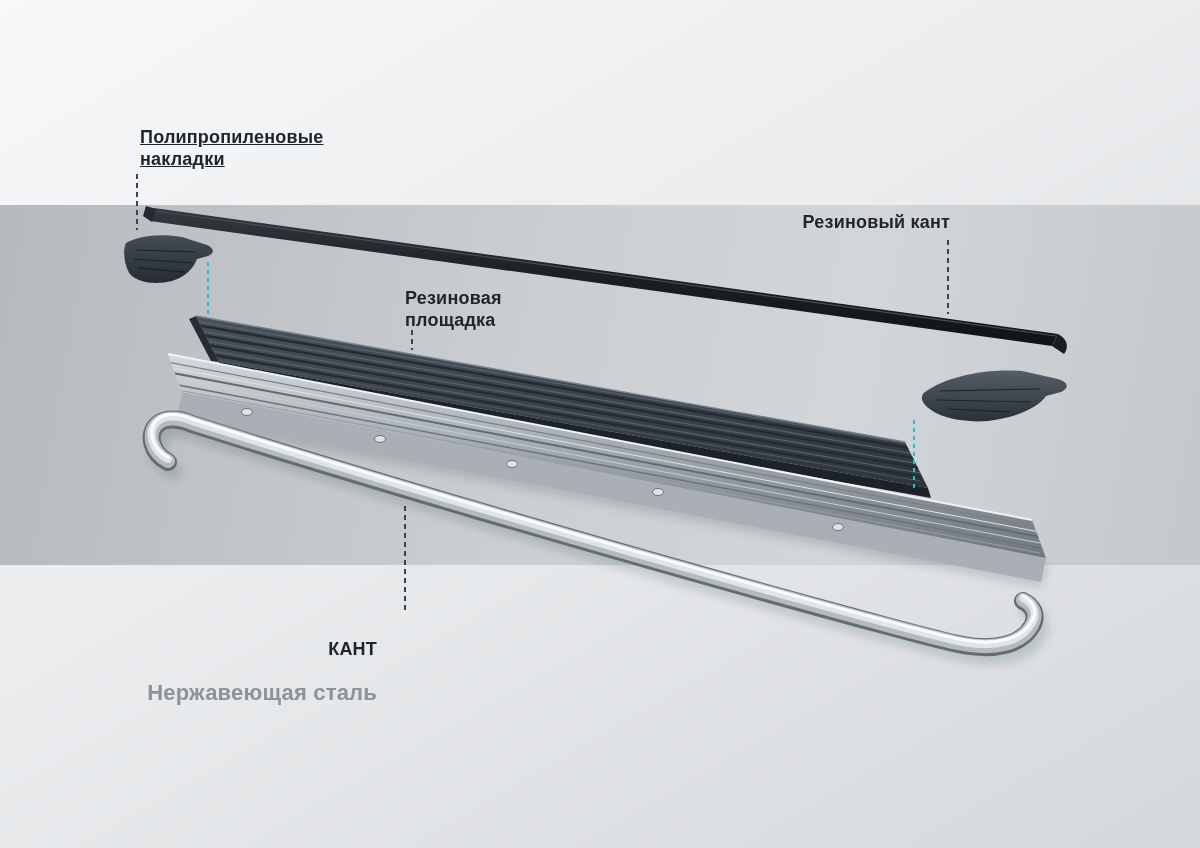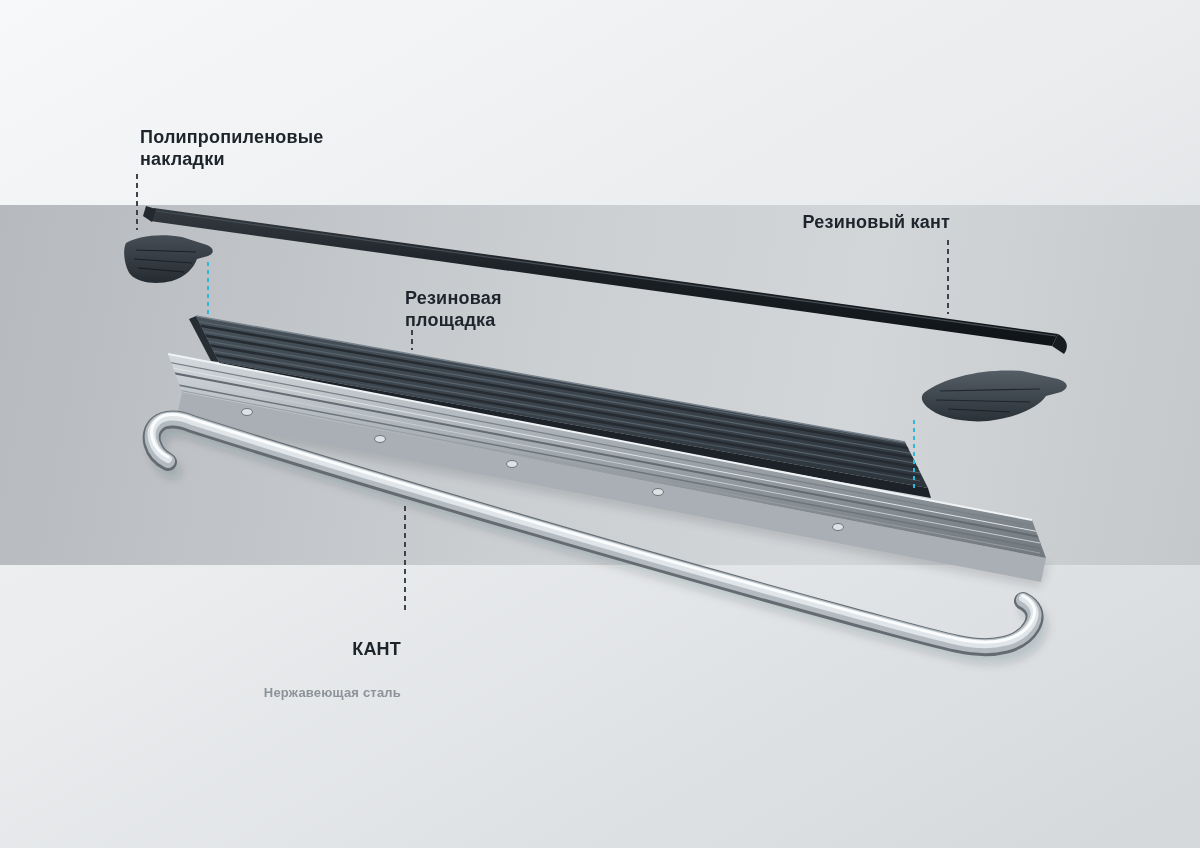--- a/index.html
+++ b/index.html
@@ -11,21 +11,21 @@
   .band {
     position:absolute; left:0; top:205px; width:1200px; height:360px;
     background: linear-gradient(100deg, #b6babe 0%, #cbcfd2 45%, #d3d6d9 70%, #c4c8cb 100%);
   }
   .scene { position:absolute; left:0; top:0; }
   .label {
     position:absolute; font-weight:bold; font-size:18px; line-height:22px;
     color: var(--label-text, #1d242b); white-space:pre-line; letter-spacing:.2px;
   }
   .label--right { text-align:right; }
-  .label-sub { color: var(--label-muted, #8d939a); font-size:13px; }
+  .label-sub { color: var(--label-muted, #8d939a); font-size:22px; }
   .dash-dark   { stroke: var(--leader-dashed, #3c434a); stroke-width:2; stroke-dasharray:5 4; }
   .dash-accent { stroke: var(--accent-dashed, #2bb8db); stroke-width:2; stroke-dasharray:4 4; }
 </style>
 </head>
 <body>
 
 <div class="stage">
   <div class="band"></div>
 
   <svg class="scene" width="1200" height="848" viewBox="0 0 1200 848">
@@ -141,26 +141,26 @@
     <g>
       <line class="dash-dark" x1="137" y1="174" x2="137" y2="230"></line>
       <line class="dash-dark" x1="948" y1="240" x2="948" y2="314"></line>
       <line class="dash-dark" x1="412" y1="330" x2="412" y2="350"></line>
       <line class="dash-dark" x1="405" y1="506" x2="405" y2="613"></line>
       <line class="dash-accent" x1="208" y1="262" x2="208" y2="314"></line>
       <line class="dash-accent" x1="914" y1="420" x2="914" y2="492"></line>
     </g>
   </svg>
 
-  <div class="label" style="left:140px; top:126px;">Полипропиленовые
+  <div class="label" style="left:140px; top:126px;text-decoration:underline;">Полипропиленовые
 накладки</div>
 
   <div class="label" style="left:405px; top:287px;">Резиновая
 площадка</div>
 
   <div class="label label--right" style="left:700px; top:211px; width:250px;">Резиновый кант</div>
 
 
-  <div class="label label--right" style="left:148px; top:616px; width:253px;">
+  <div class="label label--right" style="left:124px; top:616px; width:253px;">
     <div>КАНТ</div>
     <div class="label-sub">Нержавеющая сталь</div>
   </div>
 </div>
 
 </body></html>

